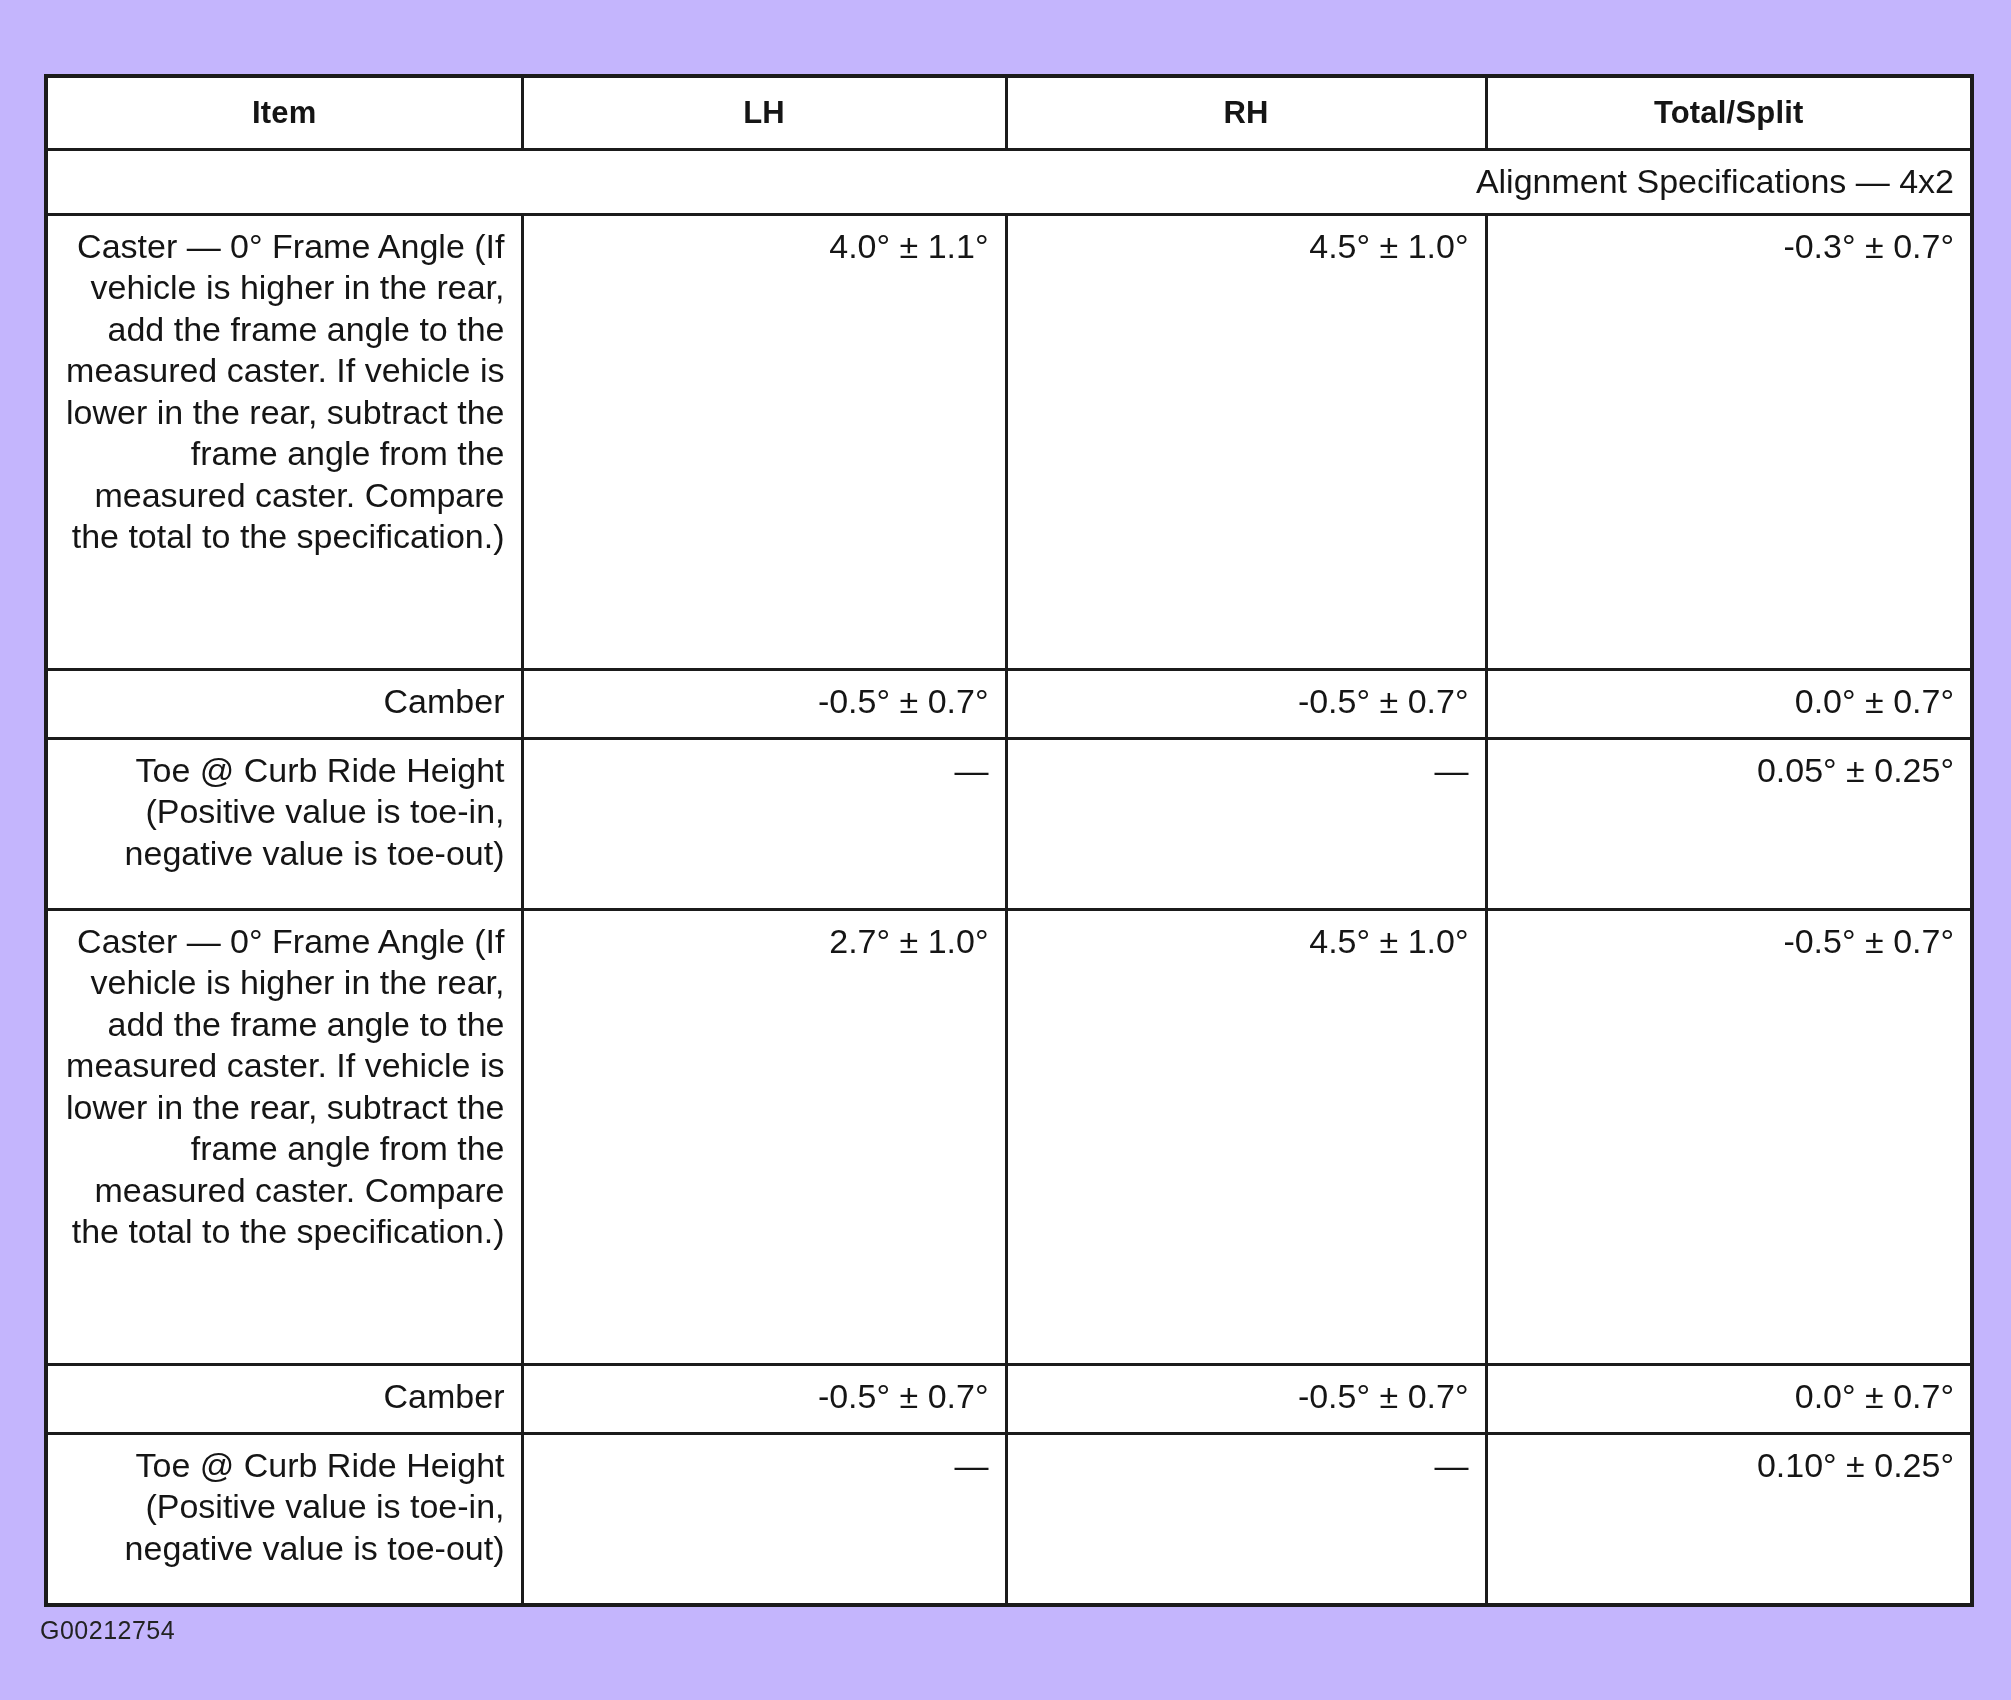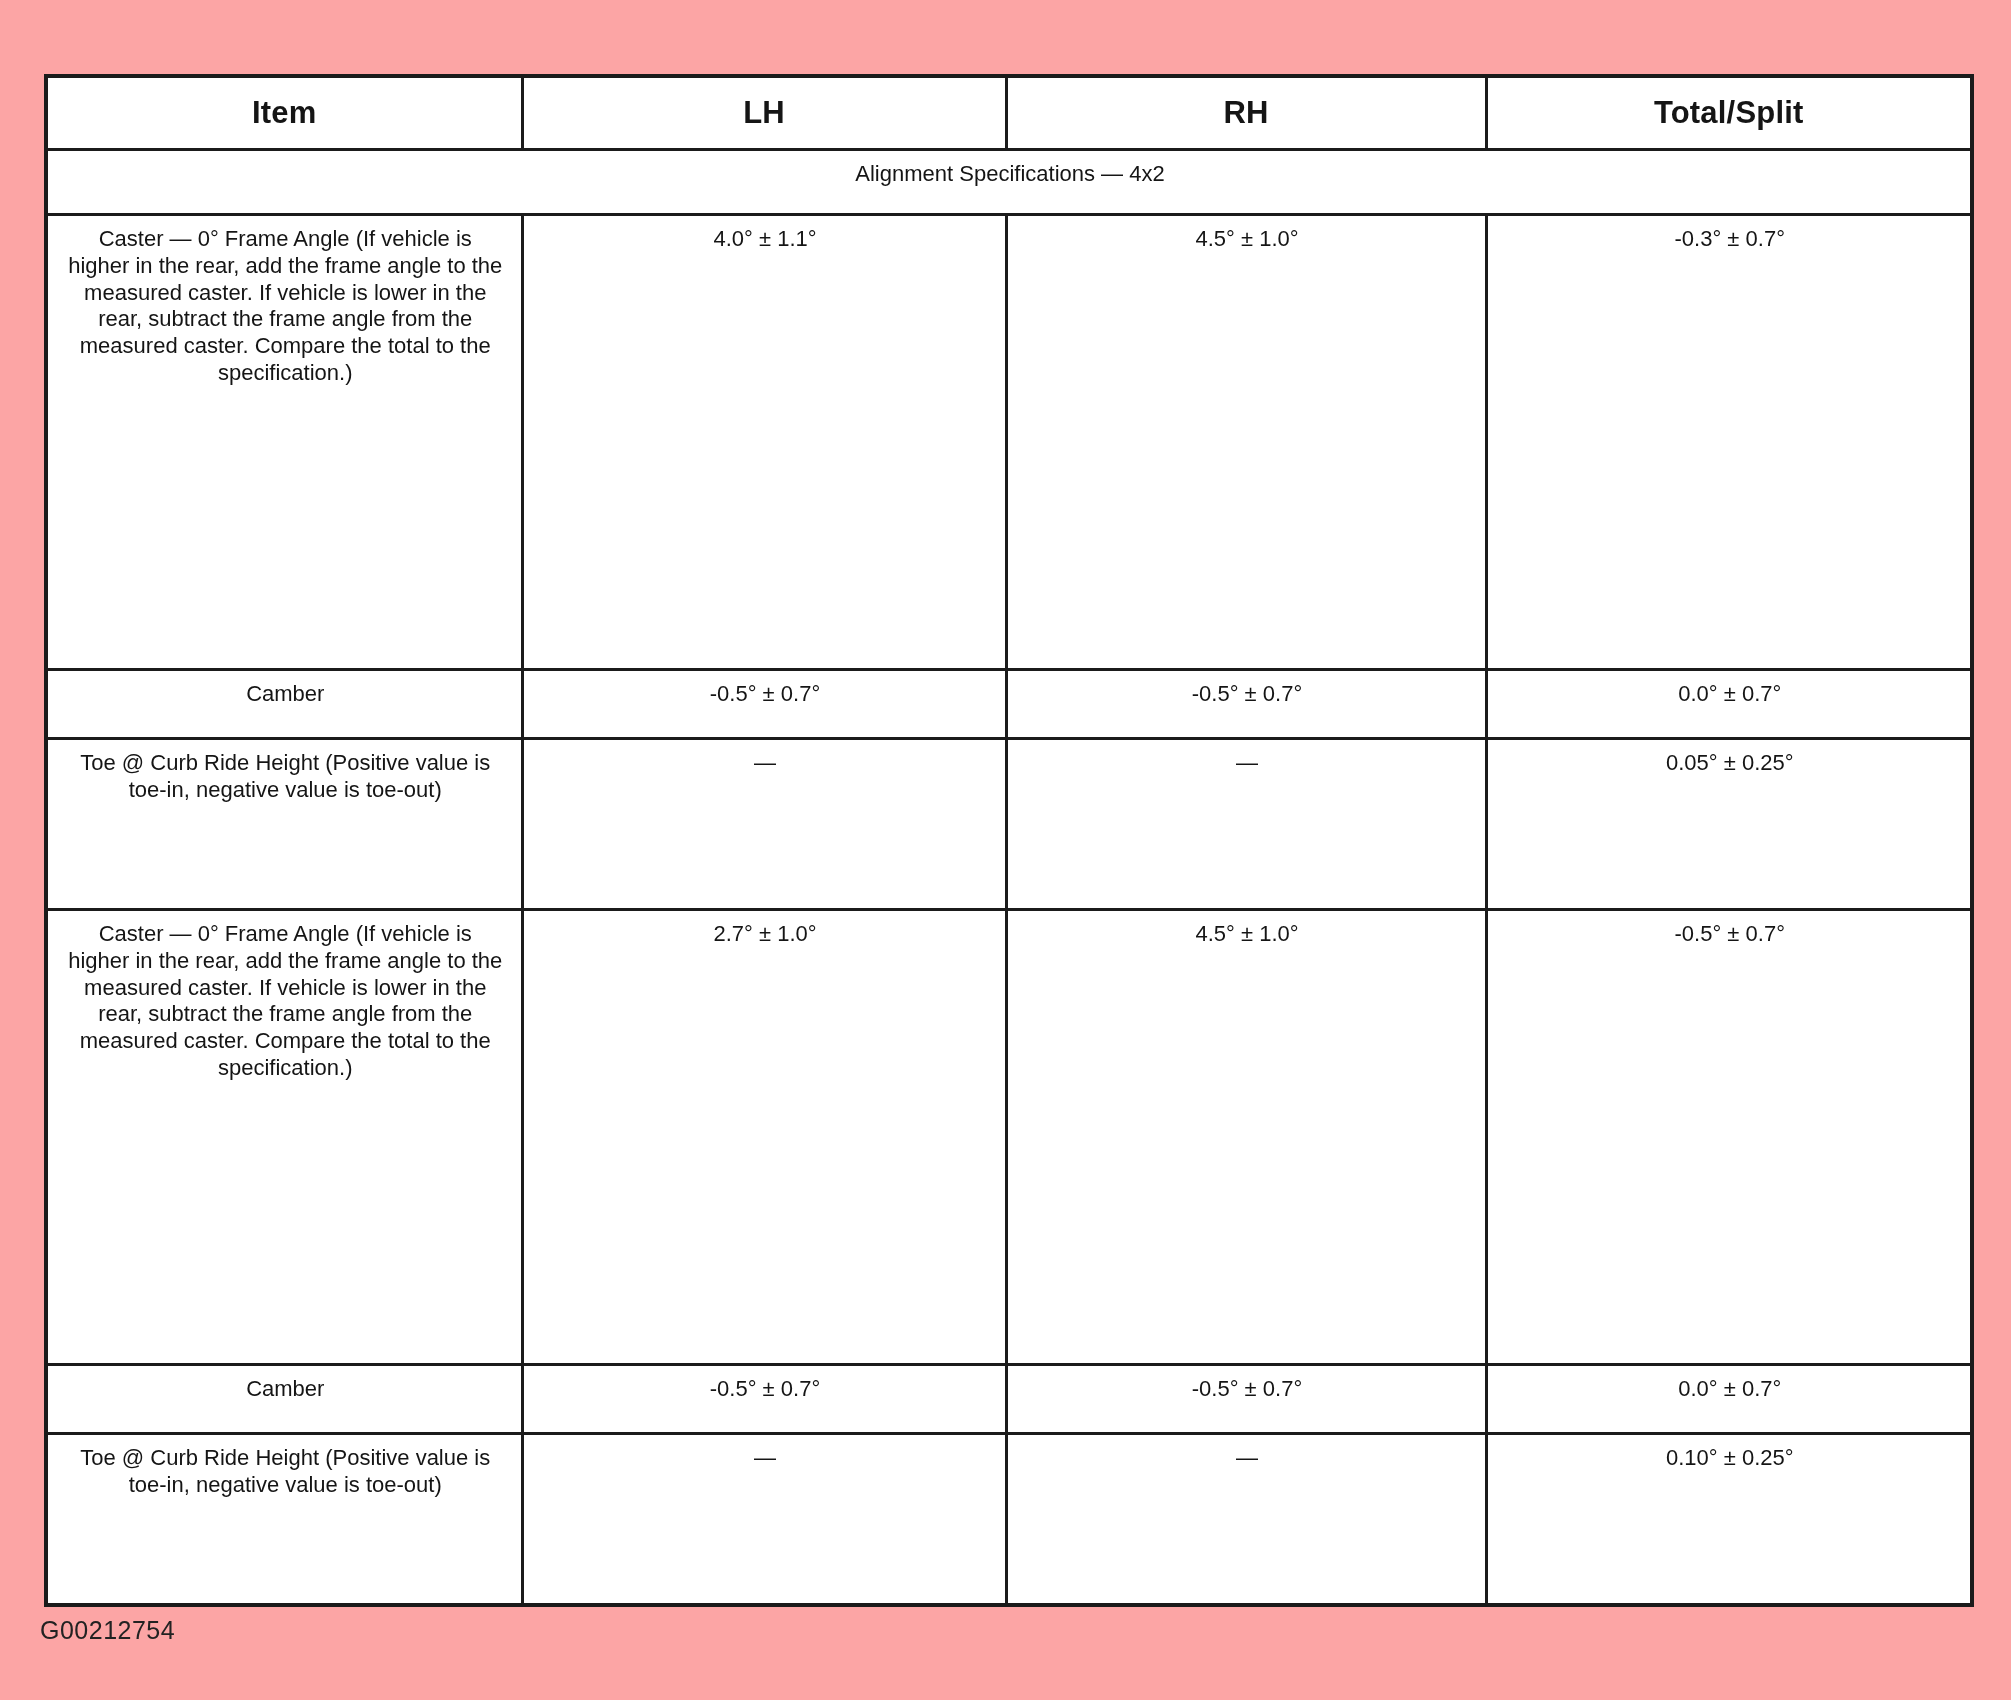--- a/index.html
+++ b/index.html
@@ -6,21 +6,21 @@
     margin: 0;
     padding: 0;
     background: #ffffff;
     font-family: "Liberation Sans", "DejaVu Sans", sans-serif;
     color: #151515;
   }
   .page {
     position: relative;
     width: 2011px;
     height: 1700px;
-    background: #fca5a5;
+    background: #c4b5fd;
     overflow: hidden;
   }
   table.spec {
     position: absolute;
     left: 44px;
     top: 74px;
     width: 1926px;
     border-collapse: collapse;
     table-layout: fixed;
     background: #ffffff;
@@ -34,23 +34,23 @@
   table.spec th {
     font-size: 31px;
     font-weight: bold;
     text-align: center;
     vertical-align: middle;
     height: 62px;
     padding: 4px 10px;
     letter-spacing: 0.2px;
   }
   table.spec td {
-    font-size: 22px;
+    font-size: 34px;
     vertical-align: top;
-    text-align: center;
+    text-align: right;
     padding: 10px 16px 10px 18px;
     line-height: 1.22;
   }
   td.section-row {
     height: 42px;
     vertical-align: middle;
     padding-top: 6px;
     padding-bottom: 6px;
   }
   tr.caster-row td { height: 432px; }

